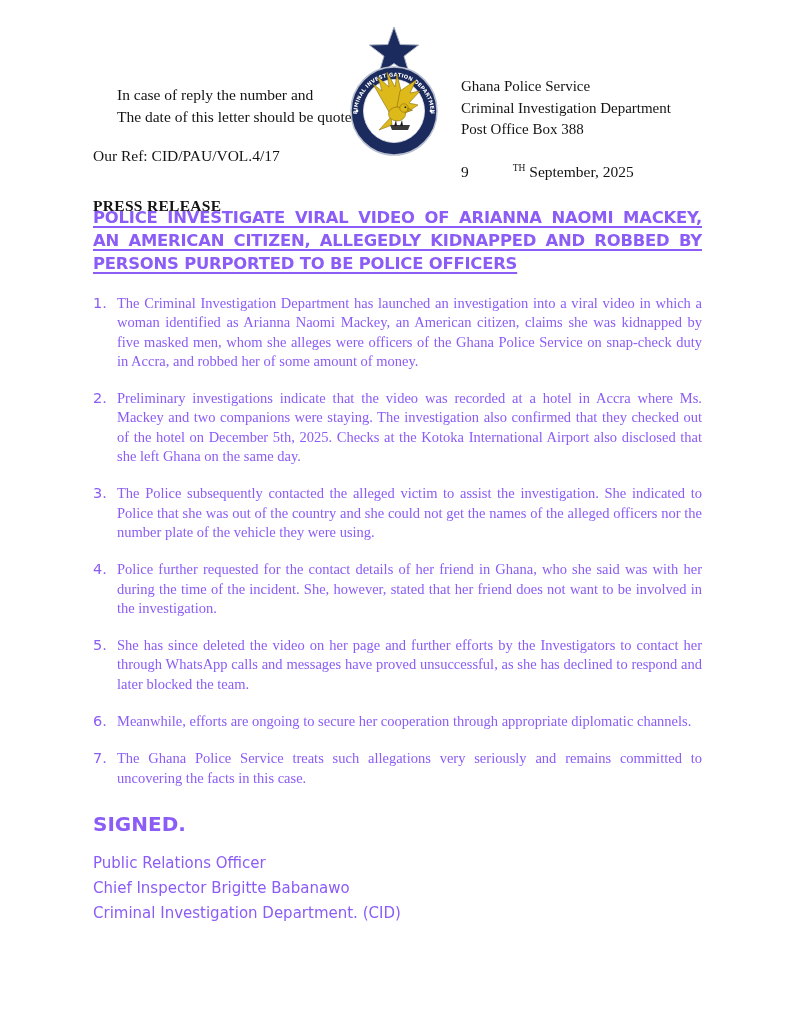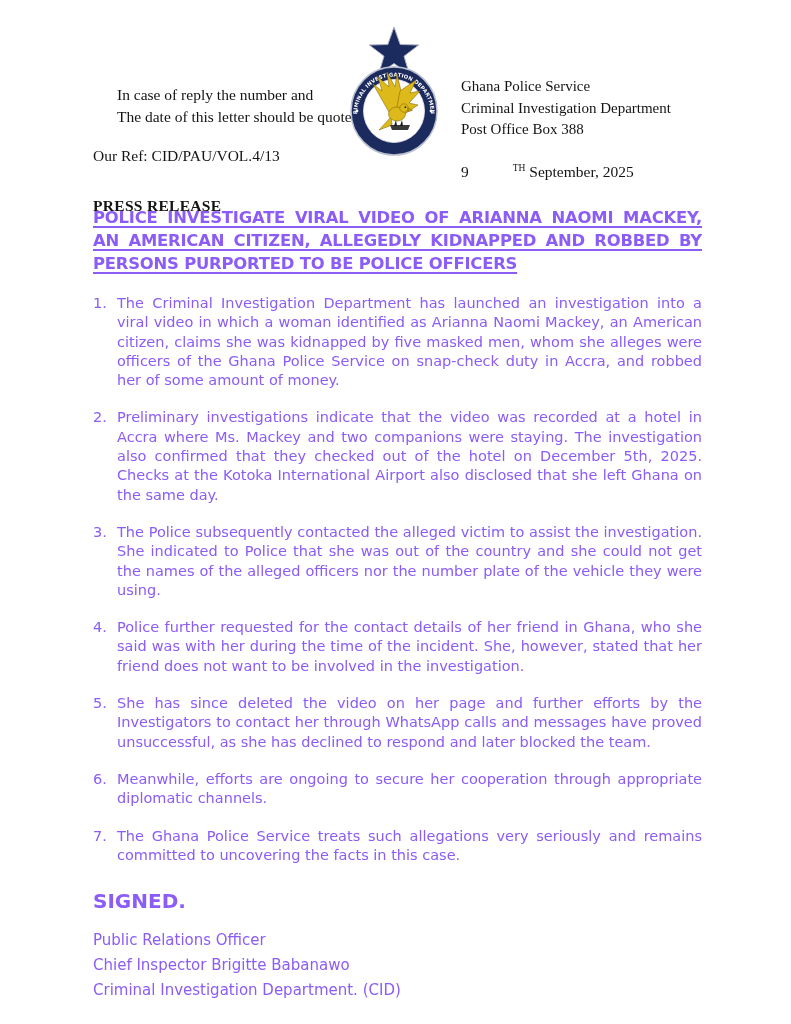--- a/index.html
+++ b/index.html
@@ -56,21 +56,21 @@
     text-decoration-thickness: 1.8px;
     text-underline-offset: 3px;
   }
   ol.items { list-style: none; margin: 0; padding: 0; }
   li.item {
     display: flex;
     margin-bottom: 18px;
     font-size: 14.5px; line-height: 19.3px;
   }
   li.item .num { flex: 0 0 24px; }
-  li.item .txt { flex: 1; text-align: justify; }
+  li.item .txt { flex: 1; text-align: justify; font-family: Liberation Serif, serif; }
 
   .signed {
     margin-top: 24px;
     font-size: 20px; font-weight: bold;
   }
   .sig-block {
     margin-top: 15px;
     font-size: 15px; line-height: 25px;
   }
 
@@ -124,21 +124,21 @@
       <path fill="#1a1a1a" stroke="none" d="M59,96 L57,102 L60,102 Z M65,96 L63,102 L66,102 Z"></path>
     </g>
   </svg>
 
   <div class="address-block">
     <div>Ghana Police Service</div>
     <div>Criminal Investigation Department</div>
     <div>Post Office Box 388</div>
   </div>
 
-  <div class="our-ref">Our Ref: CID/PAU/VOL.4/13</div>
+  <div class="our-ref">Our Ref: CID/PAU/VOL.4/17</div>
 
   <div class="date-line"><span>9</span><sup>TH</sup><span> September, 2025</span></div>
 
   <div class="press-release">PRESS RELEASE</div>
 
   <div class="main">
     <h1 class="doc-title">POLICE INVESTIGATE VIRAL VIDEO OF ARIANNA NAOMI MACKEY, AN AMERICAN CITIZEN, ALLEGEDLY KIDNAPPED AND ROBBED BY PERSONS PURPORTED TO BE POLICE OFFICERS</h1>
 
     <ol class="items">
       <li class="item">

